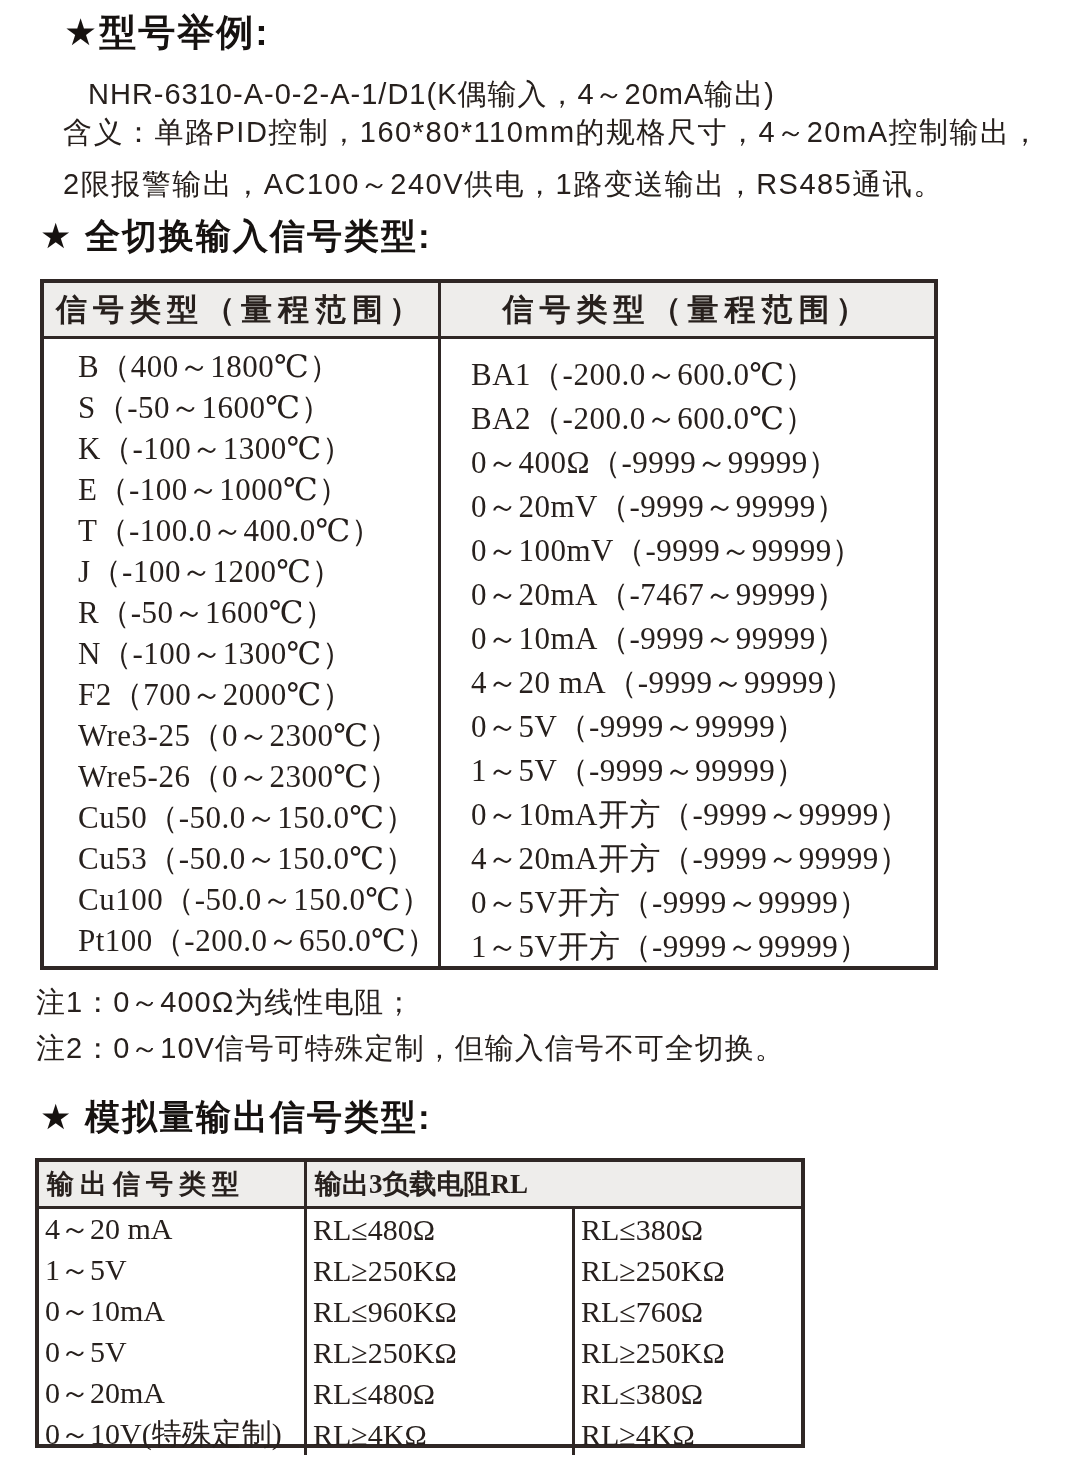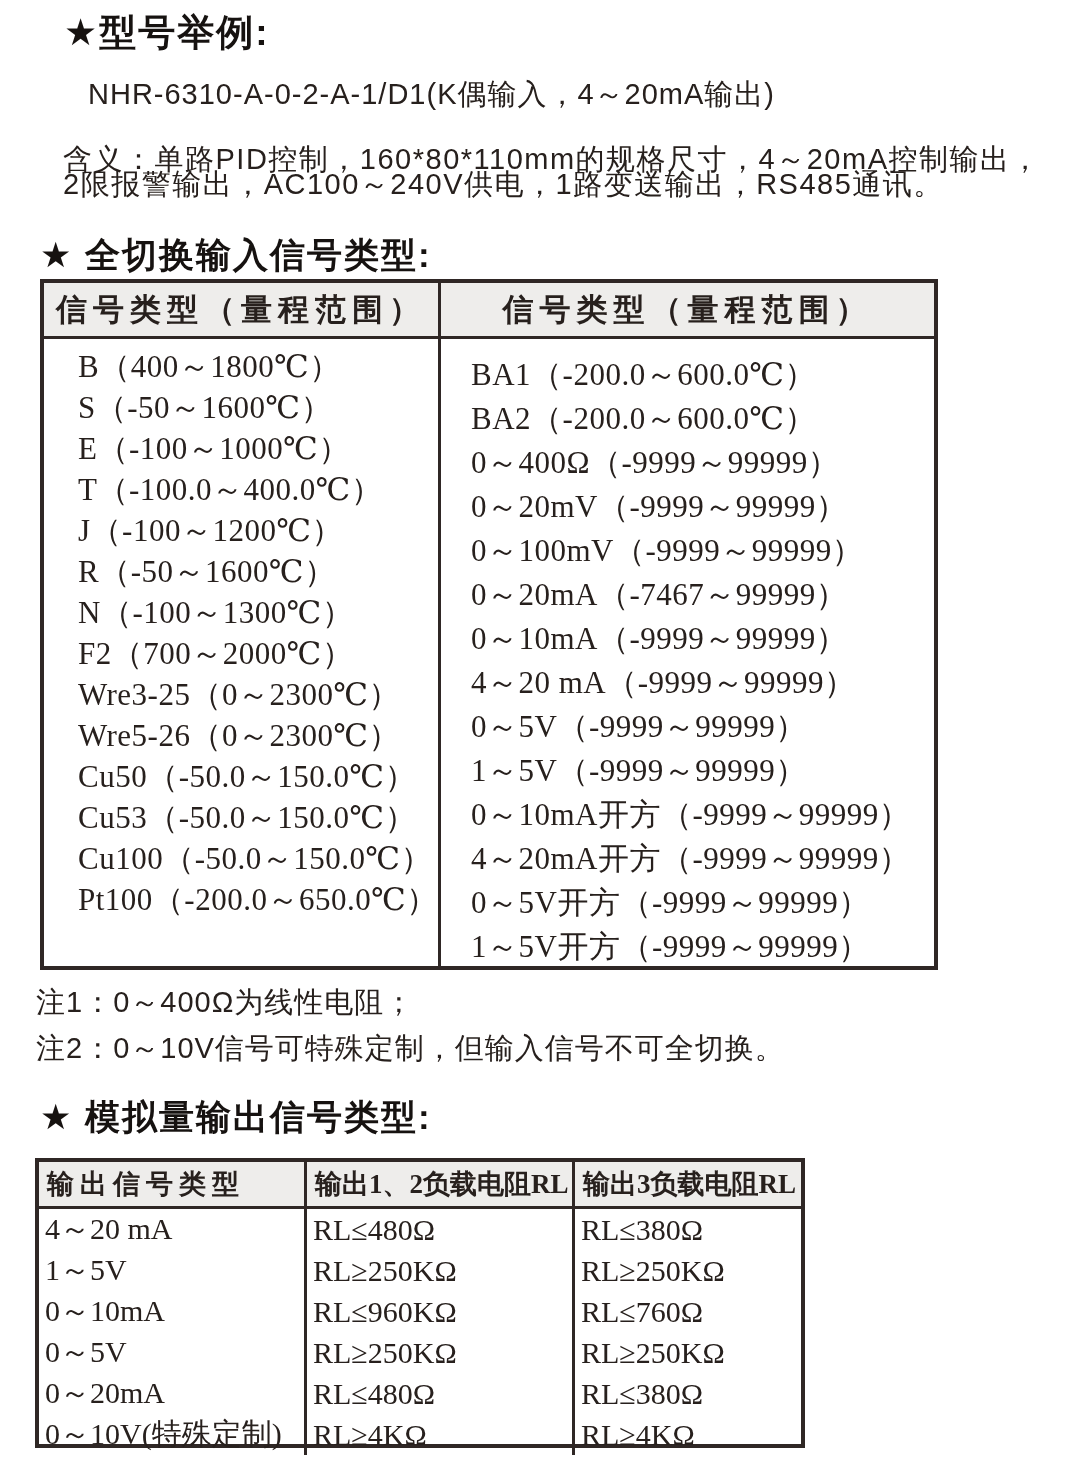--- a/index.html
+++ b/index.html
@@ -13,23 +13,23 @@
   }
   .abs{position:absolute;}
   .heading{
     font-weight:700;
     color:#161210;
     letter-spacing:2px;
     white-space:nowrap;
   }
   #heading-model{left:64px;top:8px;font-size:37px;}
   #model-line{left:88px;top:75px;font-size:29px;letter-spacing:1px;white-space:nowrap;}
-  #desc-line1{left:63px;top:113px;font-size:29px;letter-spacing:1.5px;white-space:nowrap;margin-top:27px;}
+  #desc-line1{left:63px;top:113px;font-size:29px;letter-spacing:1.5px;white-space:nowrap;}
   #desc-line2{left:63px;top:165px;font-size:29px;letter-spacing:1.5px;white-space:nowrap;}
-  #heading-input{left:40px;top:213px;font-size:35px;margin-top:19px;}
+  #heading-input{left:40px;top:213px;font-size:35px;}
   #heading-output{left:40px;top:1094px;font-size:35px;}
 
   
   #input-table{
     left:40px;top:279px;width:898px;height:691px;
     border:4px solid #2f2725;
     box-sizing:border-box;
     display:flex;flex-direction:column;
     font-family:"Liberation Serif","DejaVu Serif",serif;
   }
@@ -107,20 +107,21 @@
 
 <div id="input-table" class="abs">
   <div class="hdr-row">
     <div class="hdr-cell c1">信号类型（量程范围）</div>
     <div class="hdr-cell c2">信号类型（量程范围）</div>
   </div>
   <div class="body-row">
     <div class="body-cell c1" id="input-col1-list">
         <div class="signal-item">B（400～1800℃）</div>
         <div class="signal-item">S（-50～1600℃）</div>
+        <div class="signal-item">K（-100～1300℃）</div>
         <div class="signal-item">E（-100～1000℃）</div>
         <div class="signal-item">T（-100.0～400.0℃）</div>
         <div class="signal-item">J（-100～1200℃）</div>
         <div class="signal-item">R（-50～1600℃）</div>
         <div class="signal-item">N（-100～1300℃）</div>
         <div class="signal-item">F2（700～2000℃）</div>
         <div class="signal-item">Wre3-25（0～2300℃）</div>
         <div class="signal-item">Wre5-26（0～2300℃）</div>
         <div class="signal-item">Cu50（-50.0～150.0℃）</div>
         <div class="signal-item">Cu53（-50.0～150.0℃）</div>
@@ -147,21 +148,20 @@
 </div>
 
 <div id="note1" class="abs">注1：0～400Ω为线性电阻；</div>
 <div id="note2" class="abs">注2：0～10V信号可特殊定制，但输入信号不可全切换。</div>
 
 <div id="heading-output" class="abs heading">★ 模拟量输出信号类型:</div>
 
 <div id="output-table" class="abs">
   <div class="hdr-row">
     <div class="hdr-cell c1">输出信号类型</div>
-    <div class="hdr-cell c2">输出1、2负载电阻RL</div>
     <div class="hdr-cell c3">输出3负载电阻RL</div>
   </div>
   <div class="body" id="output-table-body">
       <div class="out-row">
         <div class="out-cell c1">4～20 mA</div>
         <div class="out-cell c2">RL≤480Ω</div>
         <div class="out-cell c3">RL≤380Ω</div>
       </div>
       <div class="out-row">
         <div class="out-cell c1">1～5V</div>

